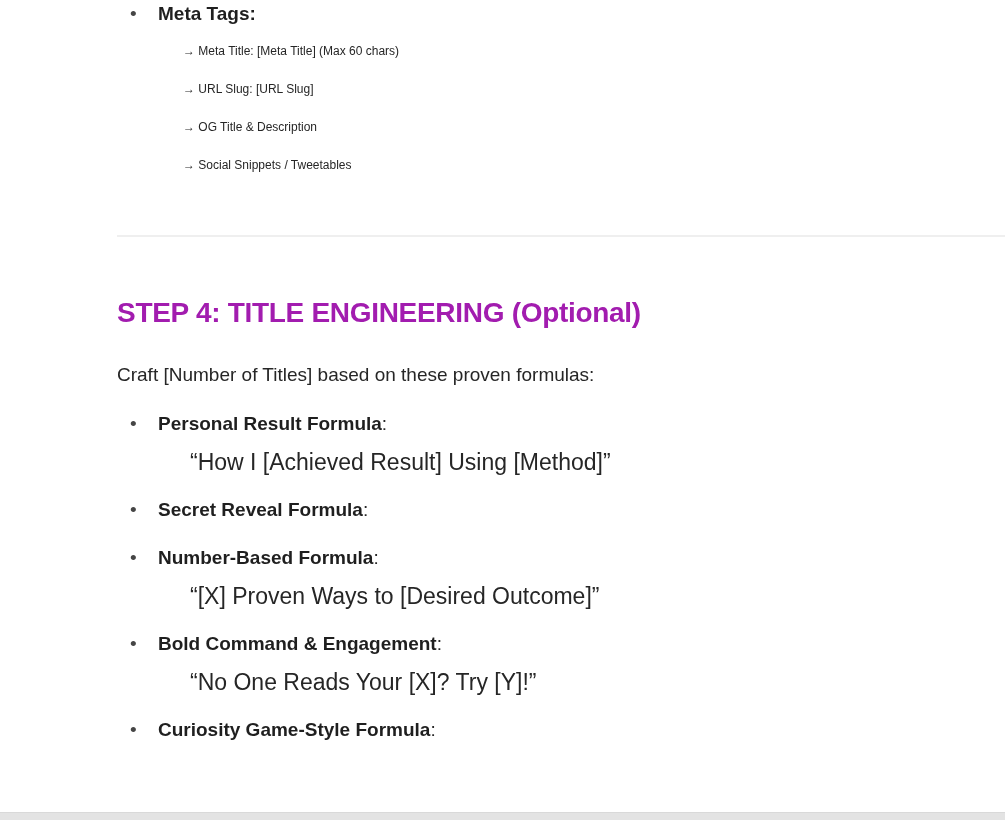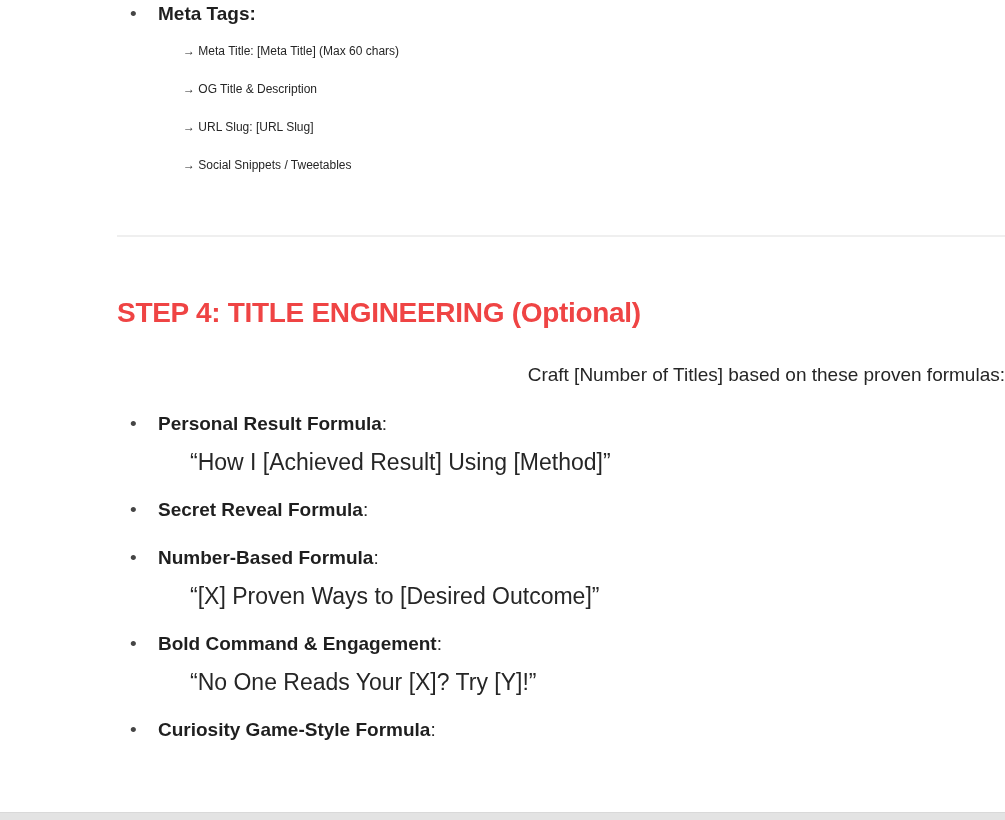--- a/index.html
+++ b/index.html
@@ -55,32 +55,31 @@
     margin-left: 117px;
     height: 2px;
     background: #efefef;
   }
   
   .step-heading {
     margin: 56px 0 0 117px;
     font-size: 28px;
     line-height: 40px;
     font-weight: 700;
-    color: #ef4444;
+    color: #a21caf;
     letter-spacing: -0.3px;
     white-space: nowrap;
   }
   
   .intro {
     margin: 28px 0 0 117px;
     font-size: 19px;
     line-height: 28px;
     color: #262626;
     white-space: nowrap;
-    text-align: right;
   }
   
   .formula-list { margin-top: 0; }
   .formula-group { margin-top: 20px; }
   .formula-group:first-child { margin-top: 21px; }
   .formula-label-row {
     position: relative;
     margin-left: 117px;
     padding-left: 41px;
     font-size: 19px;
@@ -112,22 +111,22 @@
 
 <div class="content">
 
   <div class="bullet-row">
     <span class="bullet-marker">•</span>
     <span class="bullet-label">Meta Tags:</span>
   </div>
 
   <div class="arrow-list">
     <div class="arrow-item">→ Meta Title: [Meta Title] (Max 60 chars)</div>
+    <div class="arrow-item">→ URL Slug: [URL Slug]</div>
     <div class="arrow-item">→ OG Title &amp; Description</div>
-    <div class="arrow-item">→ URL Slug: [URL Slug]</div>
     <div class="arrow-item">→ Social Snippets / Tweetables</div>
   </div>
 </div>
 
 <div class="divider"></div>
 
 <h2 class="step-heading">STEP 4: TITLE ENGINEERING (Optional)</h2>
 
 <p class="intro">Craft [Number of Titles] based on these proven formulas:</p>
 

